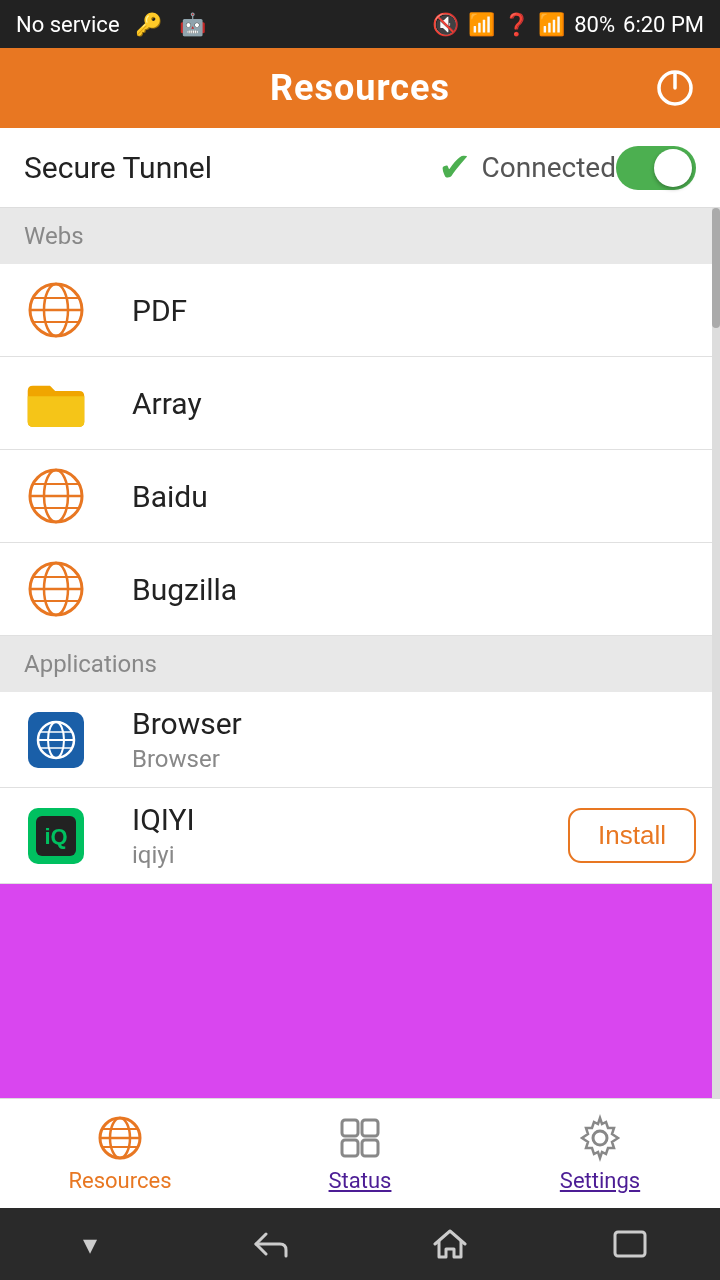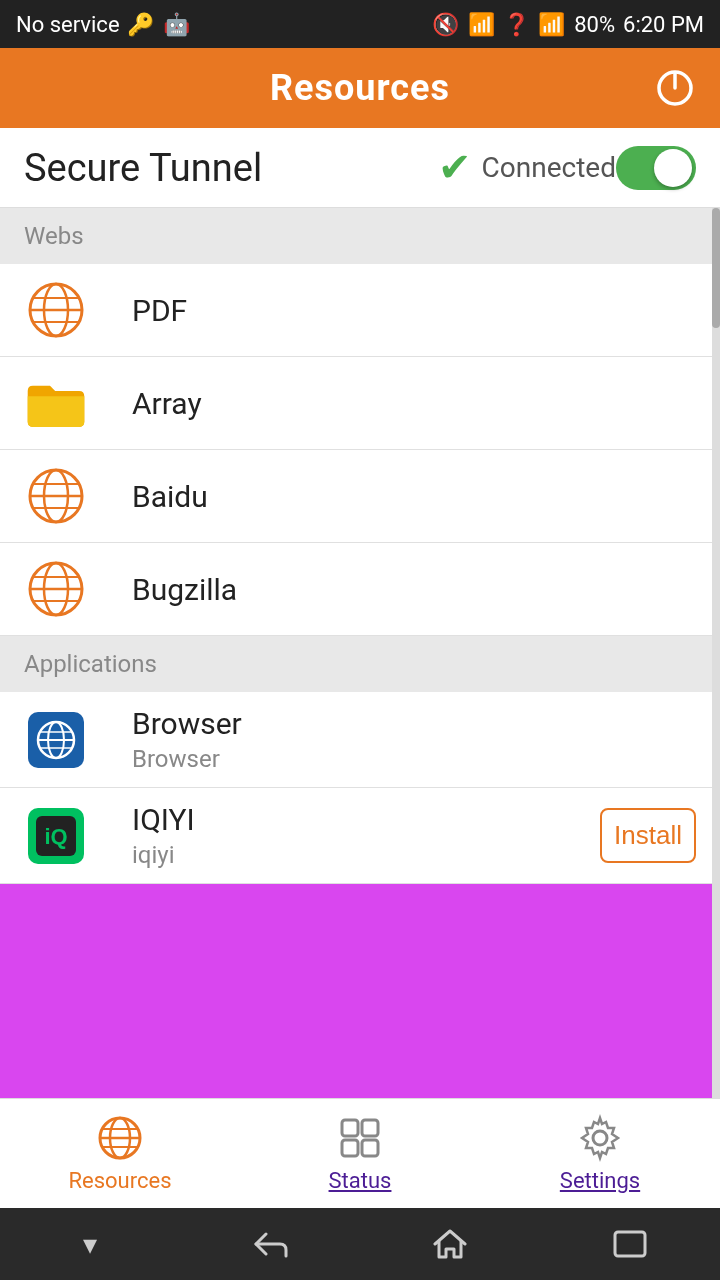--- a/index.html
+++ b/index.html
@@ -17,21 +17,21 @@
     .status-bar {
       background: #222;
       color: #fff;
       font-size: 22px;
       padding: 6px 16px;
       display: flex;
       align-items: center;
       justify-content: space-between;
       height: 48px;
     }
-    .status-bar-left { display: flex; align-items: center; gap: 8px; }
+    .status-bar-left { display: flex; align-items: center; gap: 16px; }
     .status-bar-right { display: flex; align-items: center; gap: 8px; font-size: 22px; }
 
     
     .header {
       background: #E87722;
       color: #fff;
       display: flex;
       align-items: center;
       justify-content: center;
       position: relative;
@@ -60,21 +60,21 @@
     
     .secure-tunnel-row {
       background: #fff;
       display: flex;
       align-items: center;
       padding: 18px 24px;
       height: 80px;
       border-bottom: 1px solid #ddd;
     }
     .secure-tunnel-label {
-      font-size: 38px;
+      font-size: 30px;
       color: #222;
       font-weight: 400;
       flex: 1;
     }
     .checkmark {
       color: #4CAF50;
       font-size: 40px;
       margin-right: 10px;
     }
     .connected-text {
@@ -148,23 +148,23 @@
     }
     .list-item-subtitle {
       font-size: 24px;
       color: #888;
       margin-top: 4px;
     }
     .install-btn {
       border: 2px solid #E87722;
       color: #E87722;
       background: transparent;
-      padding: 10px 12px;
+      padding: 10px 28px;
       font-size: 26px;
-      border-radius: 8px;
+      border-radius: 13px;
       cursor: pointer;
     }
 
     
     .globe-icon {
       width: 56px;
       height: 56px;
     }
     .folder-icon {
       width: 60px;

